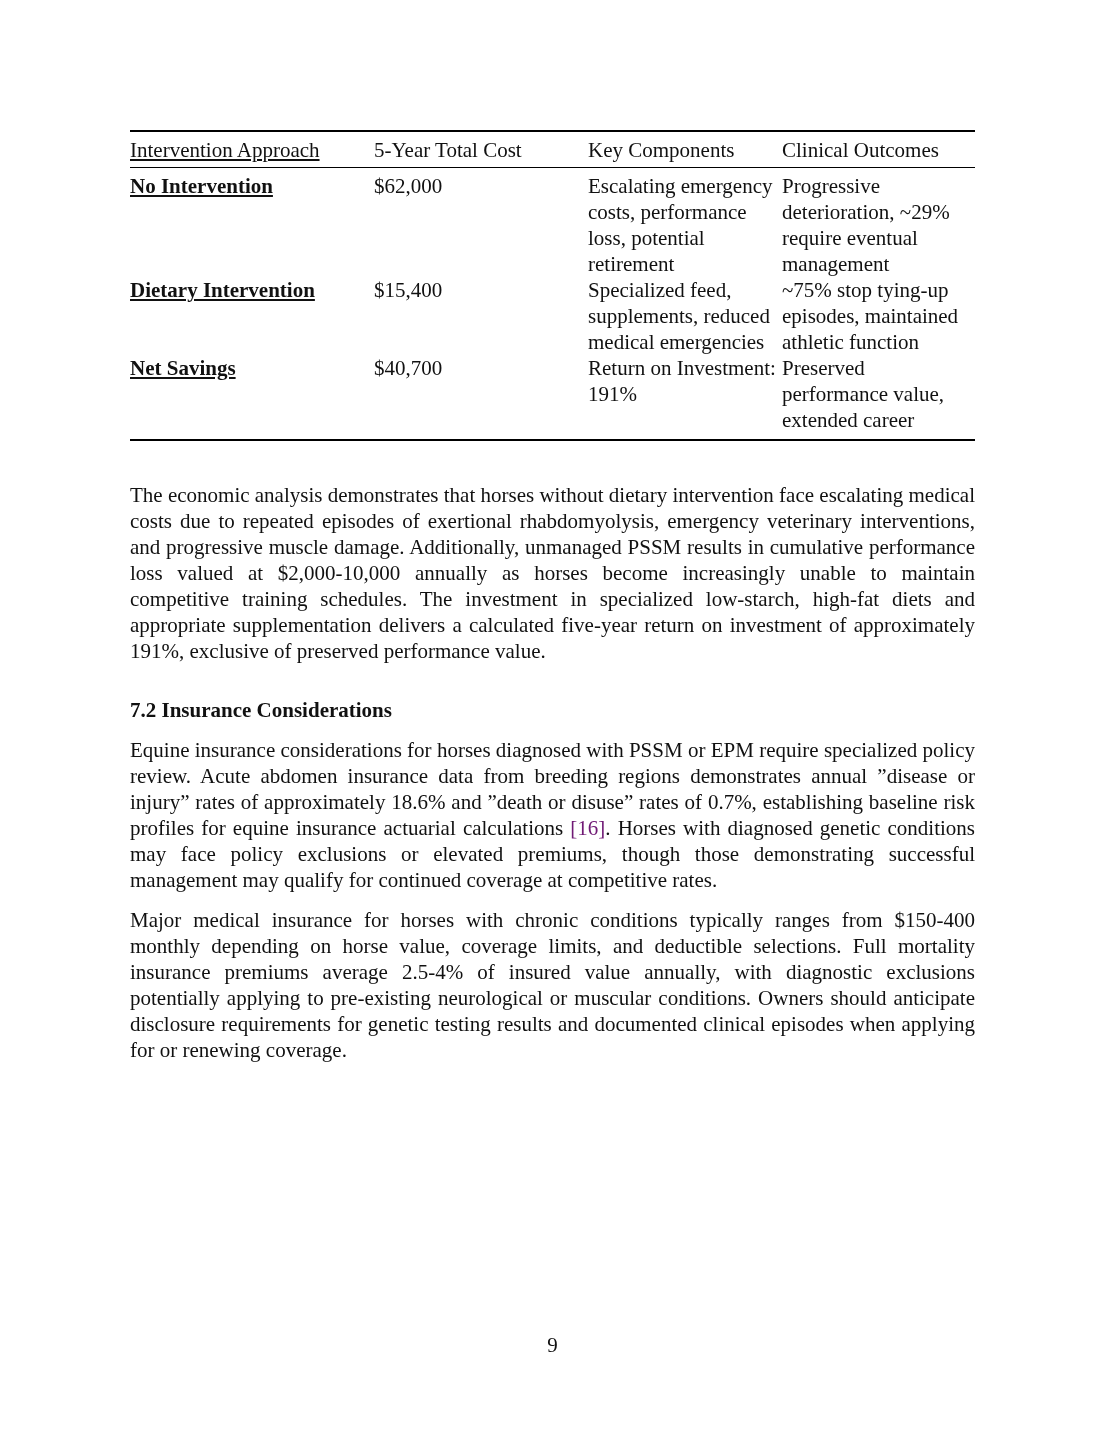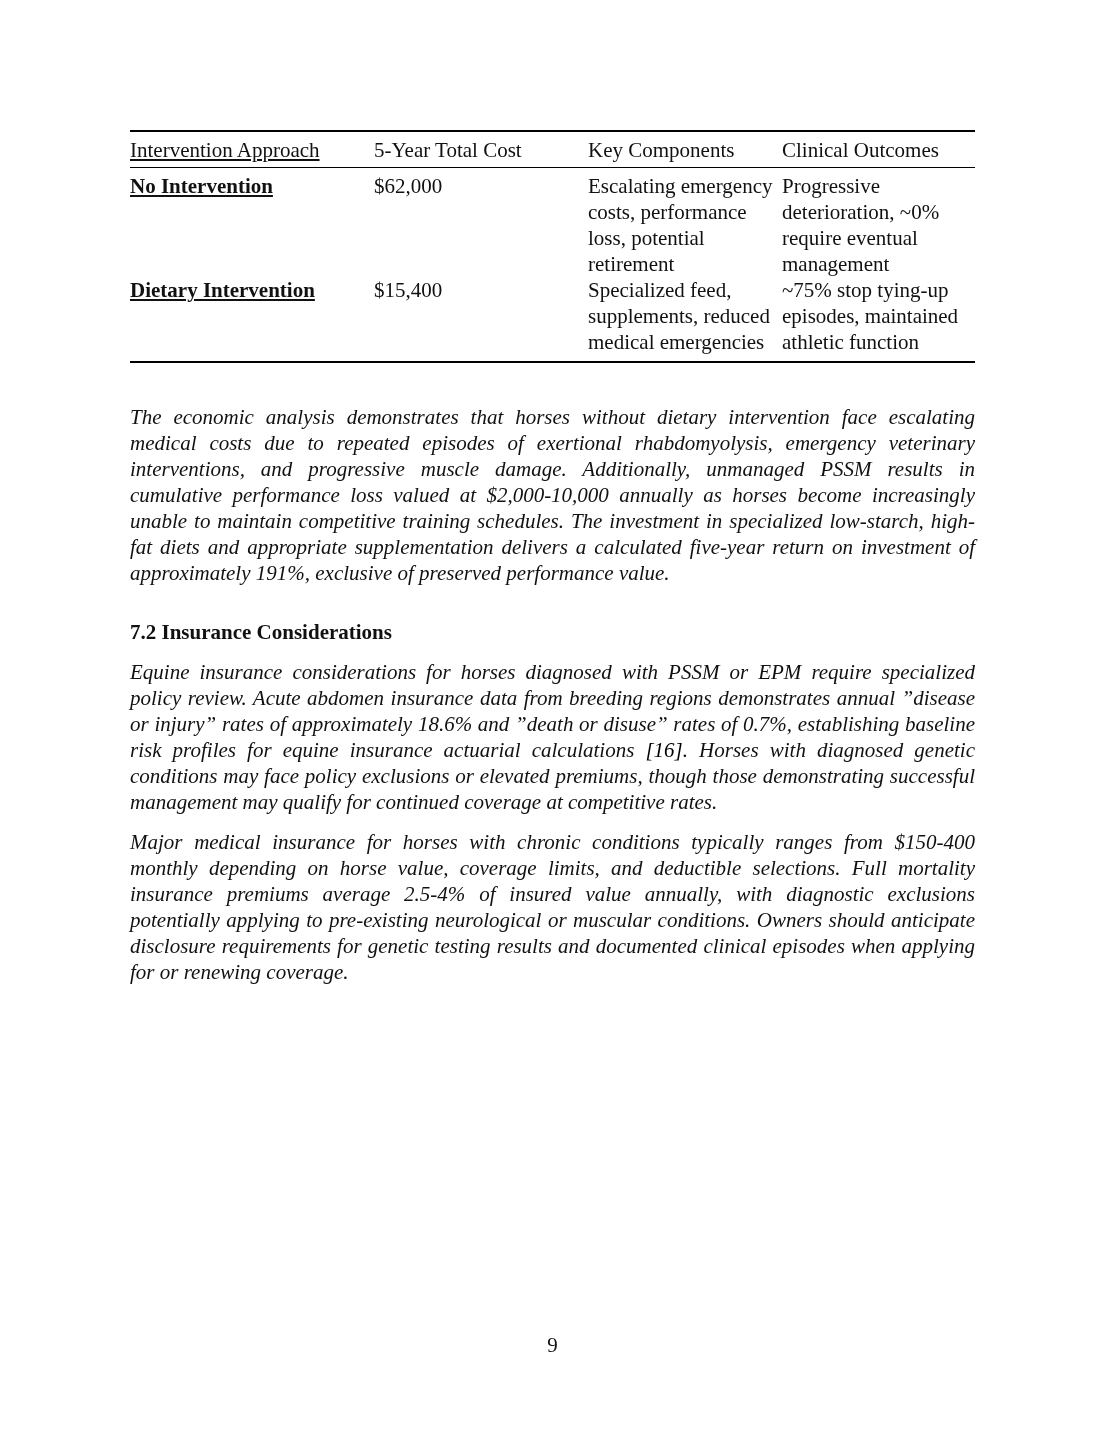--- a/index.html
+++ b/index.html
@@ -52,32 +52,31 @@
     .c4 { width: 193px; }
     td.rowhead { font-weight: bold; }
     td.c3 div, td.c4 div { width: 190px; }
 
     p.body {
       font-size: 21px;
       line-height: 26px;
       text-align: justify;
       margin: 0;
       hyphens: manual;
-      font-style: italic;
     }
     .p1 { margin-top: 41px !important; }
     h3.section {
       font-size: 21px;
       font-weight: bold;
       margin: 33px 0 0 0;
       line-height: 26px;
     }
     .p2 { margin-top: 14px !important; }
     .p3 { margin-top: 14px !important; }
-    .cite { color: #000000; }
+    .cite { color: #701a75; }
     .pagenum {
       position: absolute;
       left: 0;
       width: 1105px;
       top: 1333px;
       text-align: center;
       font-size: 21px;
     }
   </style>
 </head>
@@ -94,31 +93,41 @@
       </tr>
     </thead>
     <tbody>
       <tr>
         <td class="c1 rowhead">No Intervention</td>
         <td class="c2">$62,000</td>
         <td class="c3">
             <div>Escalating emergency costs, performance loss, potential retirement</div>
           </td>
         <td class="c4">
-            <div>Progressive deterioration, ~0% require eventual management</div>
+            <div>Progressive deterioration, ~29% require eventual management</div>
           </td>
       </tr>
       <tr>
         <td class="c1 rowhead">Dietary Intervention</td>
         <td class="c2">$15,400</td>
         <td class="c3">
             <div>Specialized feed, supplements, reduced medical emergencies</div>
           </td>
         <td class="c4">
             <div>~75% stop tying-up episodes, maintained athletic function</div>
+          </td>
+      </tr>
+      <tr>
+        <td class="c1 rowhead">Net Savings</td>
+        <td class="c2">$40,700</td>
+        <td class="c3">
+            <div>Return on Investment: 191%</div>
+          </td>
+        <td class="c4">
+            <div>Preserved performance value, extended career</div>
           </td>
       </tr>
     </tbody>
   </table>
 
   <p class="body p1">The economic analysis demonstrates that horses without dietary intervention face escalat­ing medical costs due to repeated episodes of exertional rhabdomyolysis, emergency vet­erinary interventions, and progressive muscle damage.  Additionally, unmanaged PSSM results in cumulative performance loss valued at $2,000-10,000 annually as horses become increasingly unable to maintain competitive training schedules.  The investment in special­ized low-starch, high-fat diets and appropriate supplementation delivers a calculated five-year return on investment of approximately 191%, exclusive of preserved performance value.</p>
 
   <h3 class="section">7.2 Insurance Considerations</h3>
 
   <p class="body p2"><span>Equine insurance considerations for horses diagnosed with PSSM or EPM require special­ized policy review.  Acute abdomen insurance data from breeding regions demonstrates annual ”disease or injury” rates of approximately 18.6% and ”death or disuse” rates of 0.7%, establishing baseline risk profiles for equine insurance actuarial calculations </span><span class="cite">[16]</span><span>. Horses with diagnosed genetic conditions may face policy exclusions or elevated premi­ums, though those demonstrating successful management may qualify for continued cov­erage at competitive rates.</span></p>

